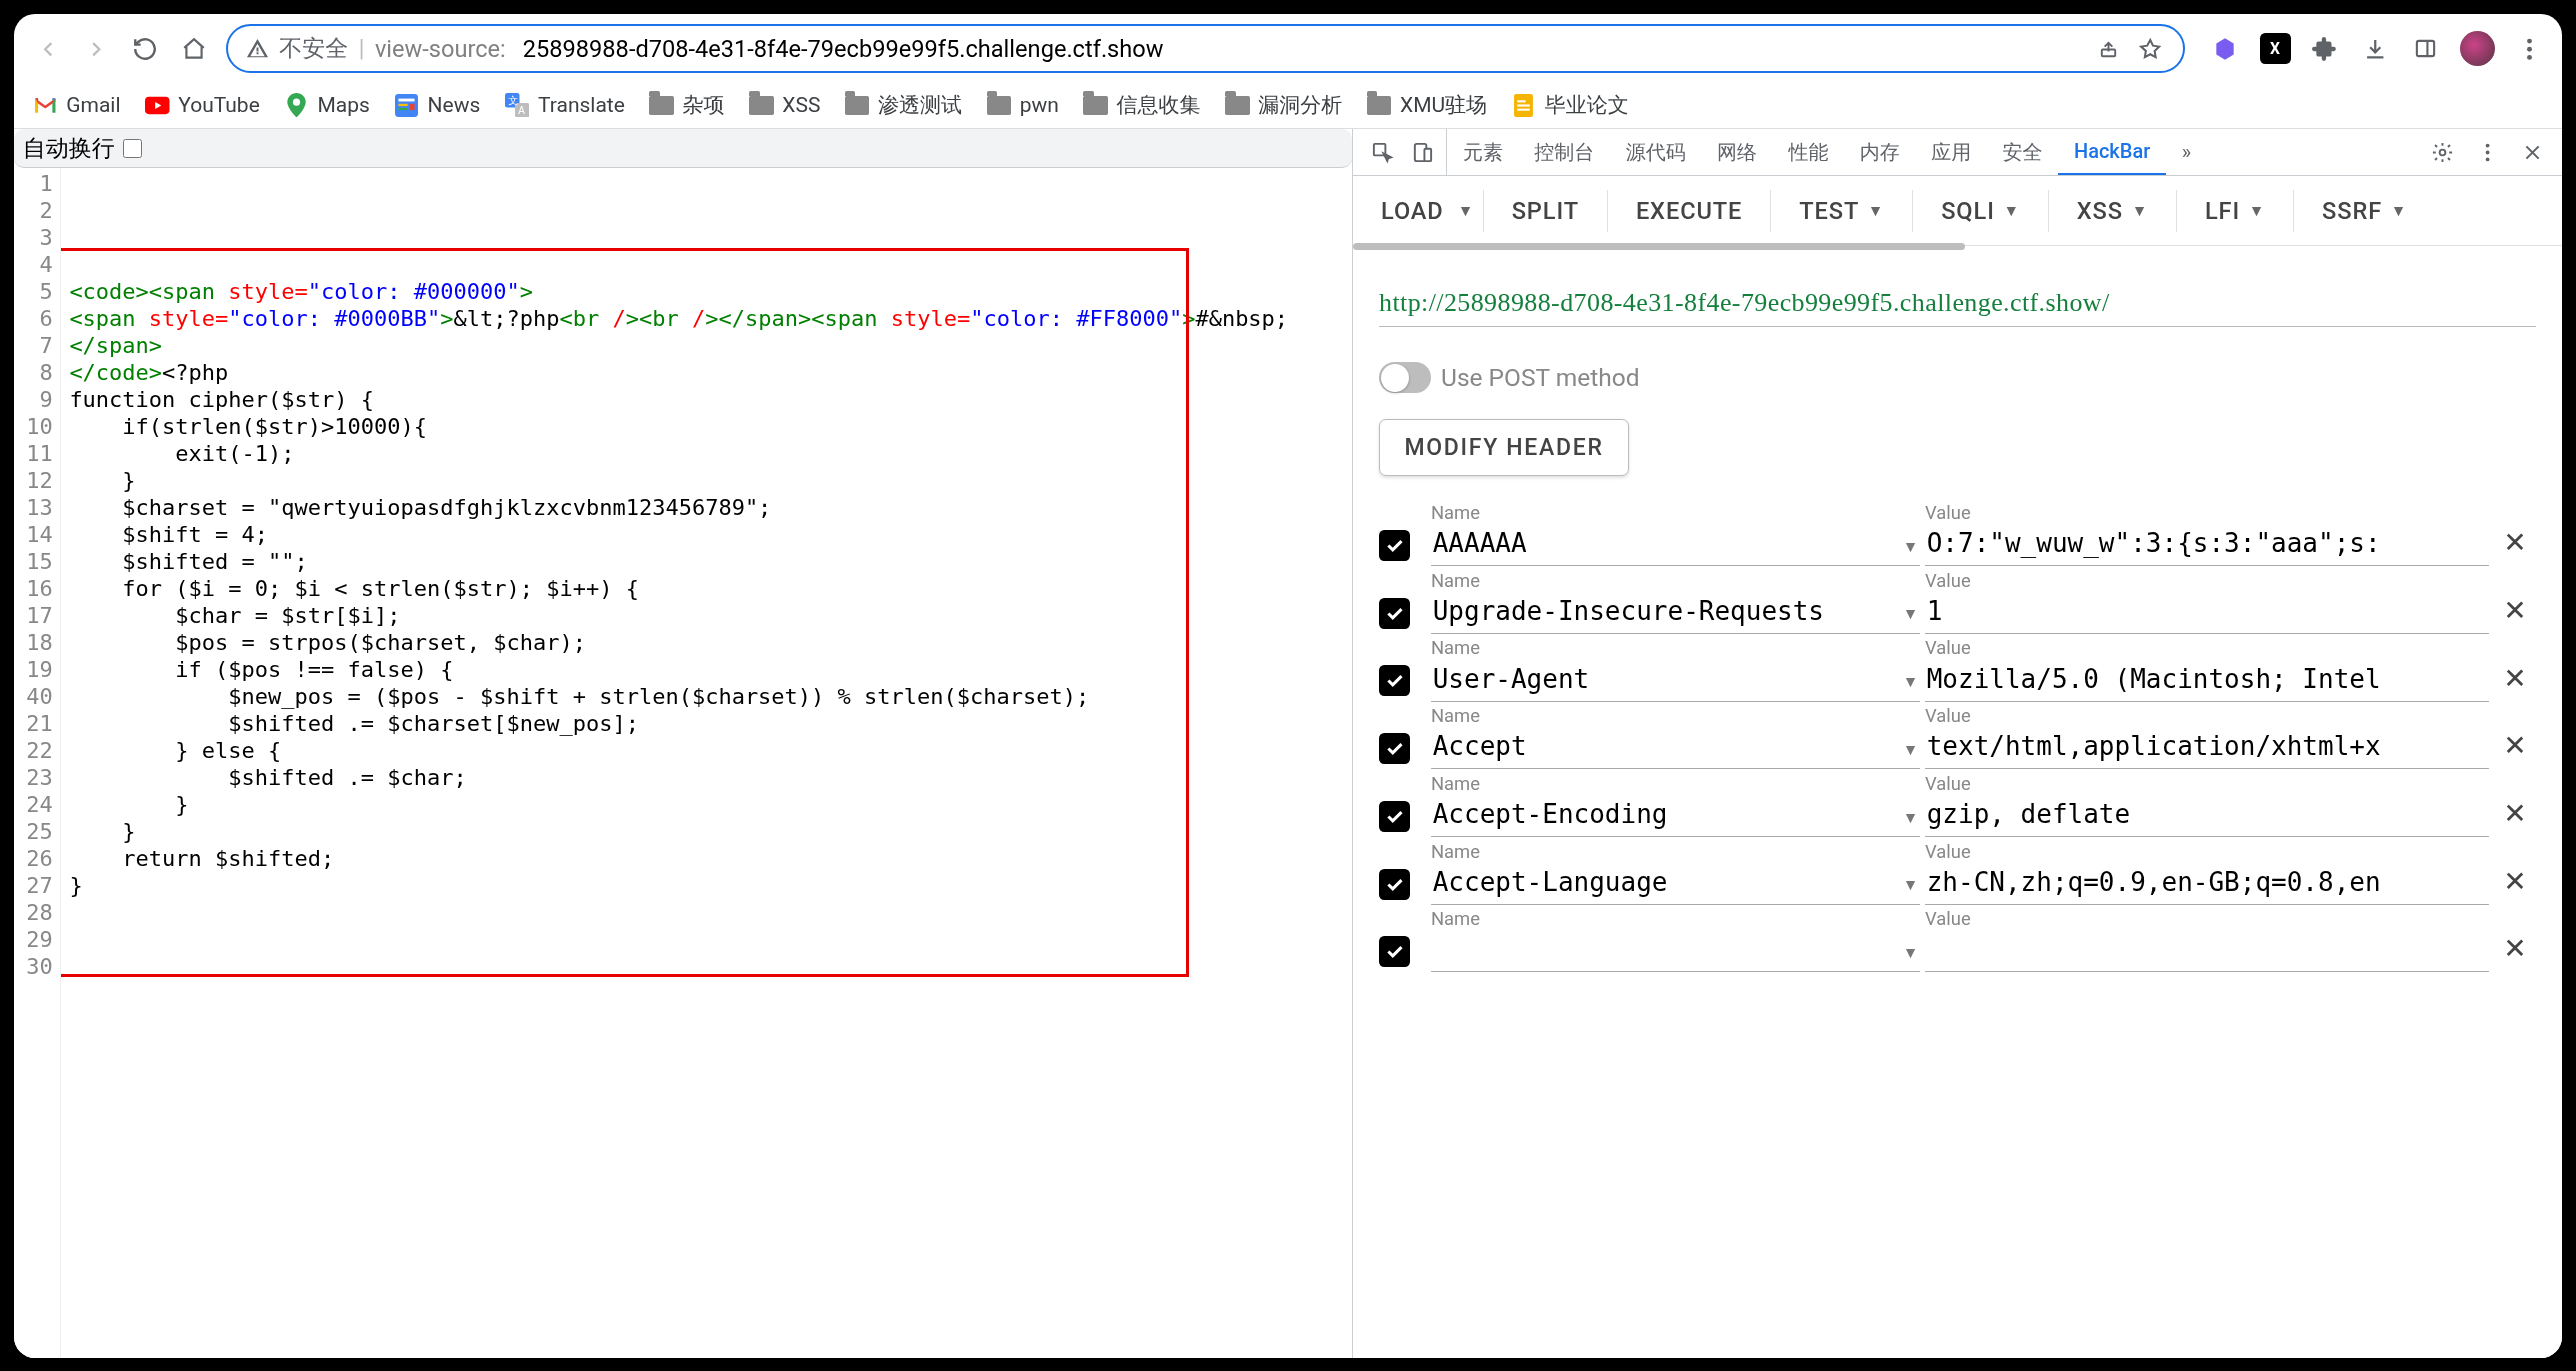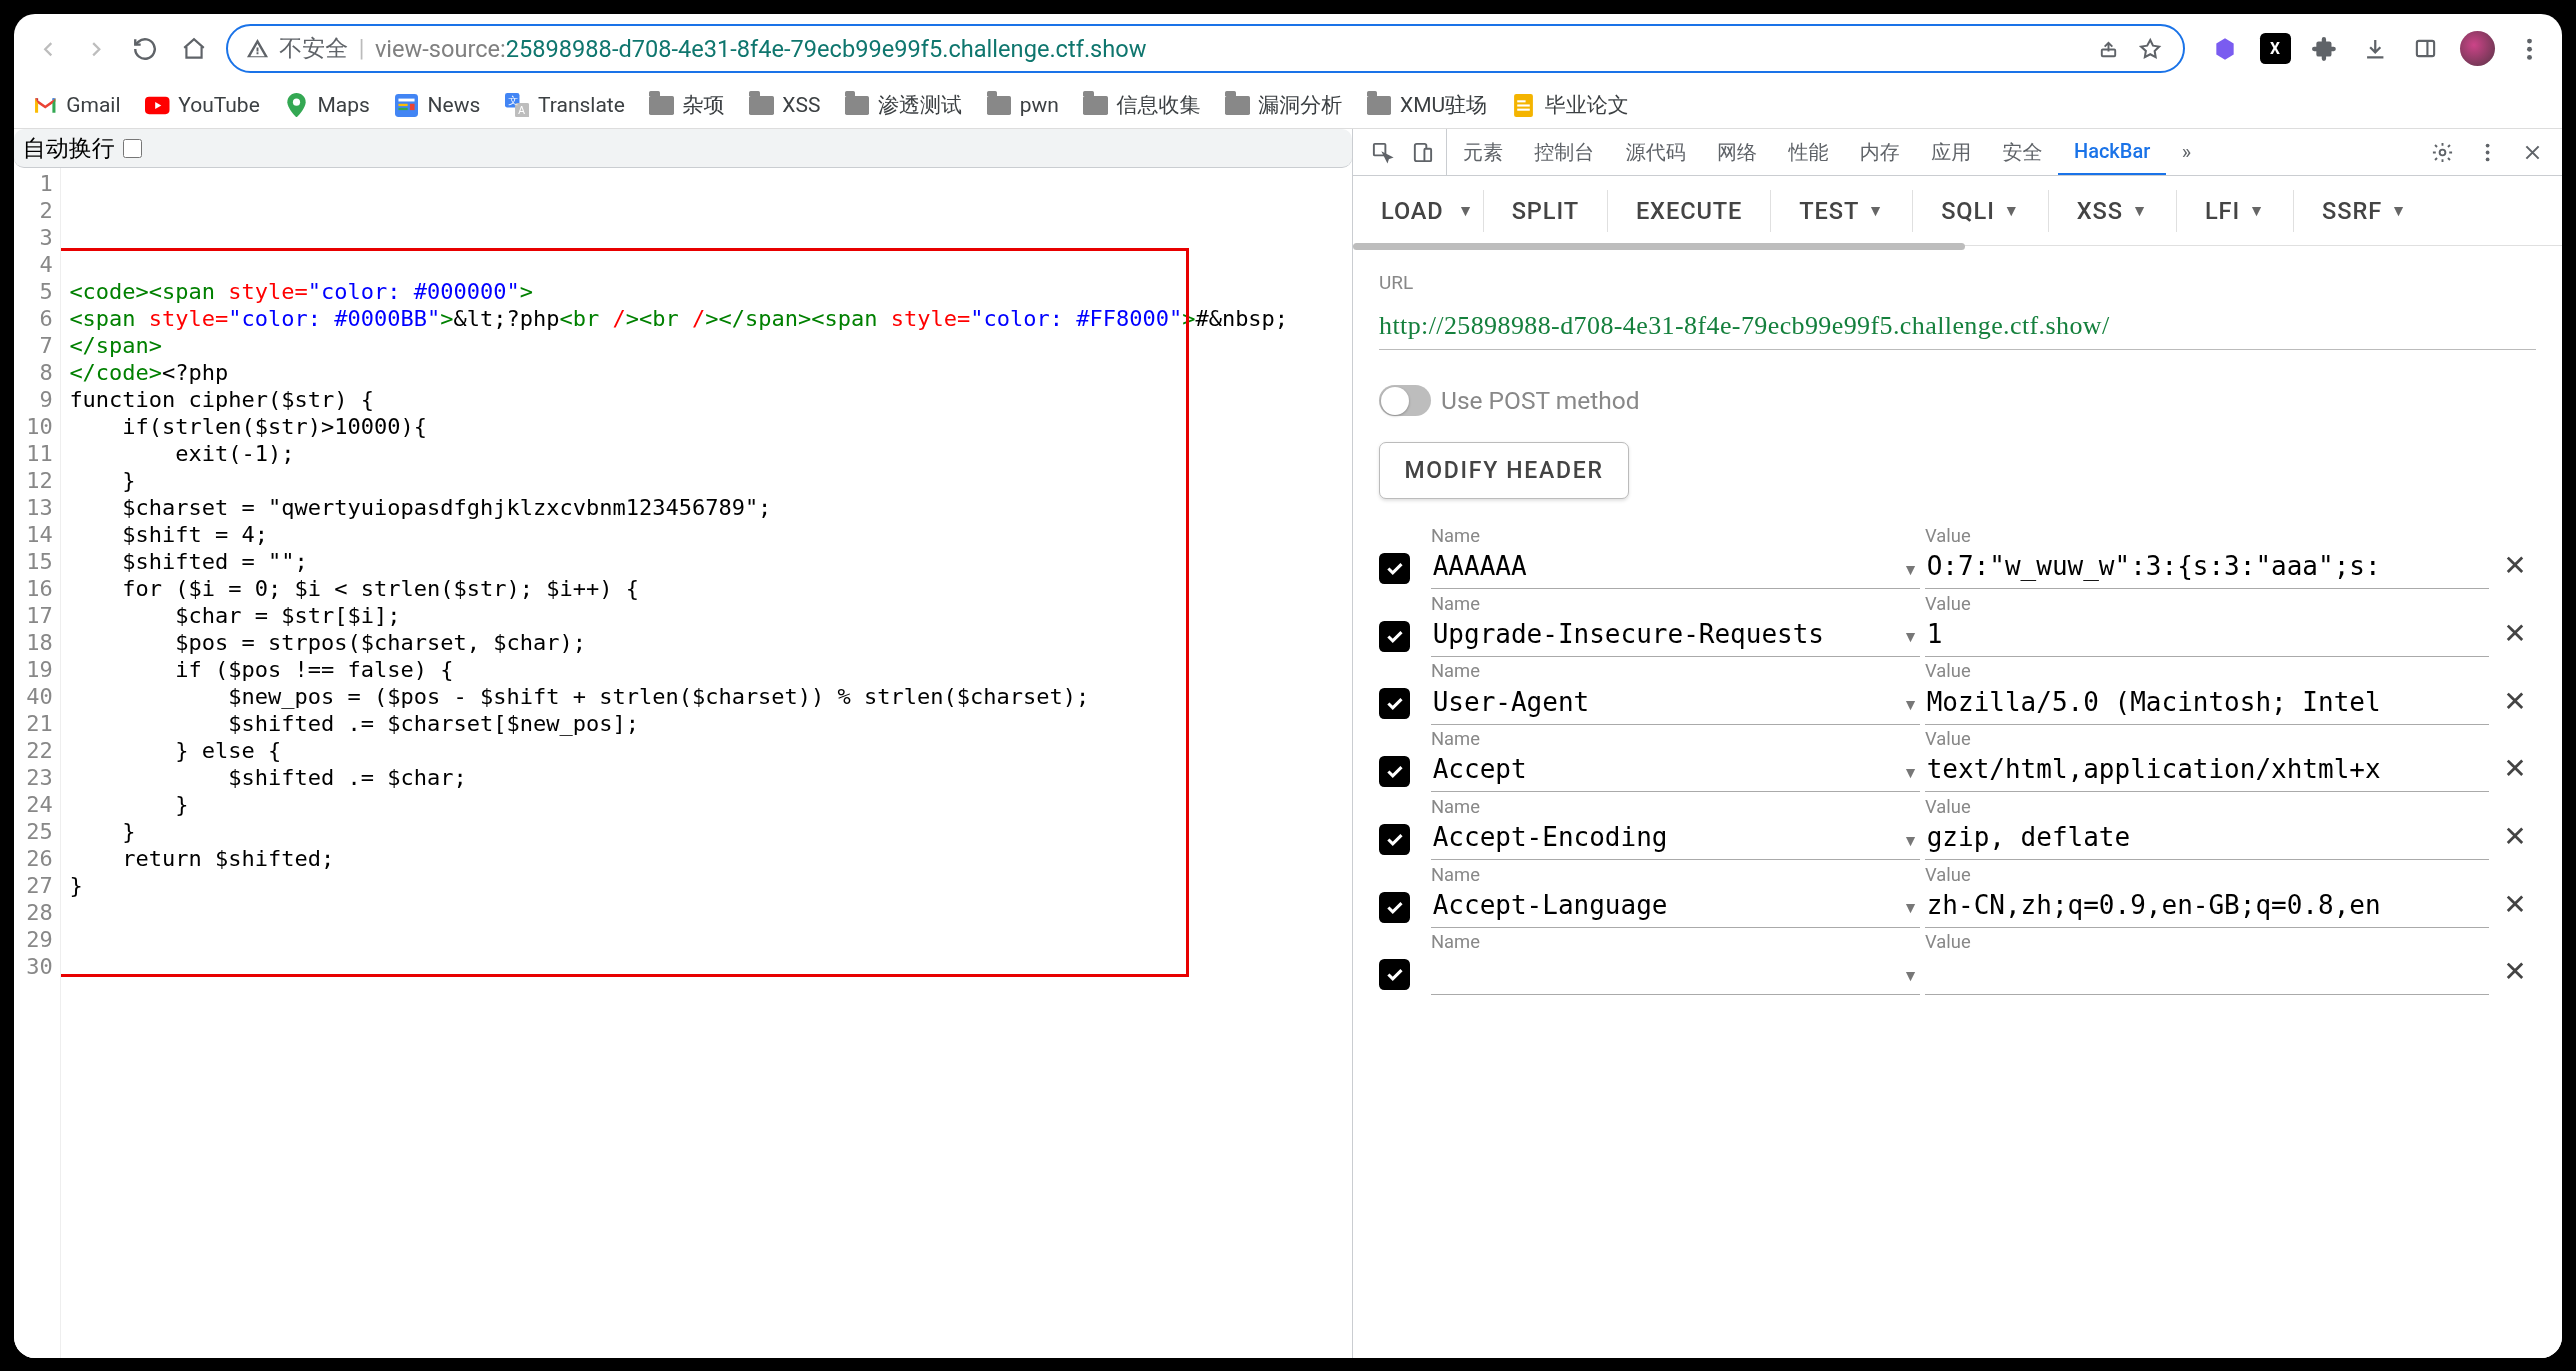--- a/index.html
+++ b/index.html
@@ -41,21 +41,21 @@
     display: flex; align-items: center;
     border: 2.2px solid #1a73e8;
     border-radius: 35px;
     height: 49px;
     padding: 0 17.5px;
     gap: 10.5px;
     min-width: 0;
   }
   .insecure-label { color: #5f6368; font-size: 23px; white-space: nowrap; }
   .url-text { color: #808080; font-size: 23.6px; white-space: nowrap; overflow: hidden; text-overflow: ellipsis; flex:1; }
-  .url-text .dark { color: #0f766e; }
+  .url-text .dark { color: #000000; margin-left: 17px; }
   .toolbar-icons { display: flex; align-items: center; gap: 19px; padding-left: 8.7px; }
   .tb-icon { width: 31px; height: 31px; display:flex; align-items:center; justify-content:center; color:#5f6368; }
   .avatar { width: 35px; height: 35px; border-radius: 50%; background: radial-gradient(circle at 40% 40%, #c48, #534); }
 
   
   .bookmarks-bar {
     display: flex;
     align-items: center;
     padding: 0 19px;
     height: 47px;
@@ -497,21 +497,20 @@
         <div class="hb-divider"></div>
         <div class="hb-btn">
             <span>SSRF</span>
             <span class="caret">▼</span>
           </div>
         <div class="hb-scrollbar"></div>
       </div>
 
       <div class="hb-body">
         <div>
-          <div class="hb-label">URL</div>
           <div class="hb-url">http://25898988-d708-4e31-8f4e-79ecb99e99f5.challenge.ctf.show/</div>
         </div>
 
         <div class="hb-toggle-row">
           <div class="toggle"></div>
           <div class="toggle-label">Use POST method</div>
         </div>
 
         <div>
           <div class="hb-section-title">MODIFY HEADER</div>

